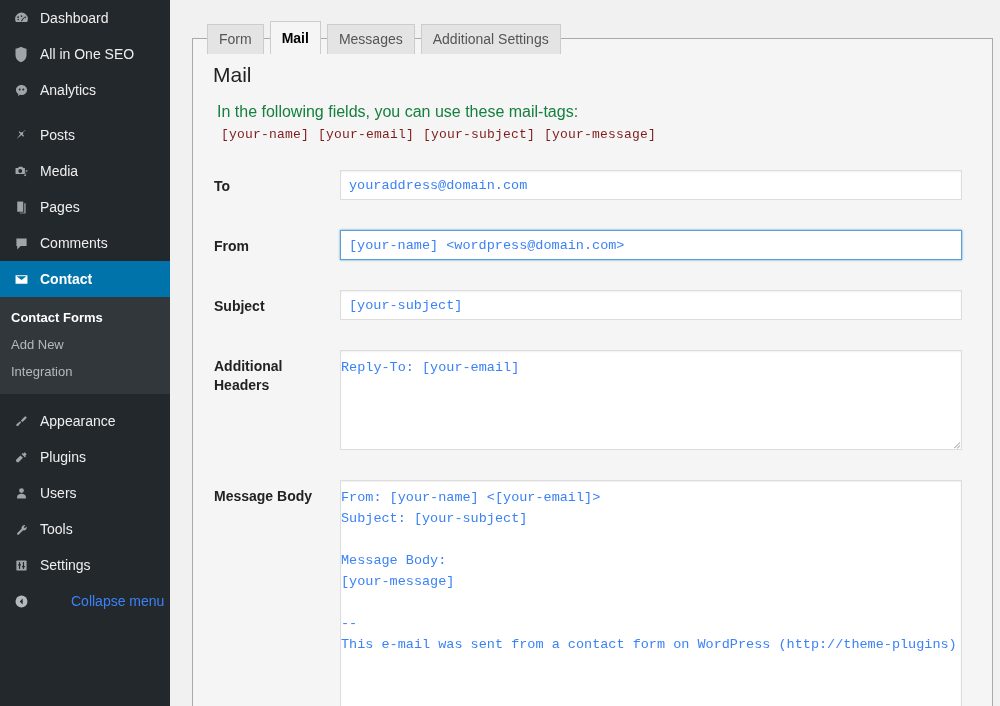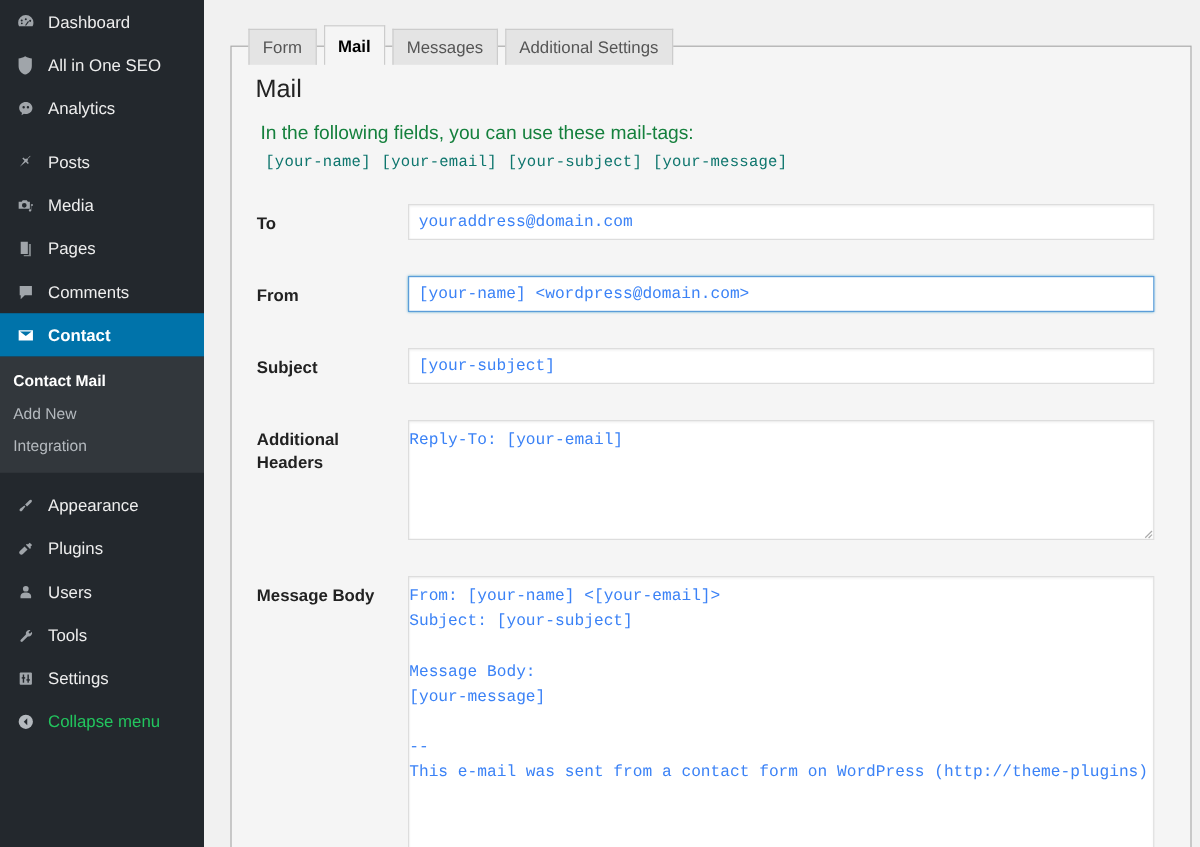--- a/index.html
+++ b/index.html
@@ -56,21 +56,21 @@
   }
   .submenu-item {
     display: block;
     padding: 6px 0 6px 11px;
     font-size: 13px;
     color: #b4b9be;
     cursor: pointer;
     white-space: nowrap;
   }
   .submenu-item.current { color: #fff; font-weight: 700; }
-  .collapse-item { color: #22c55e; }
+  .collapse-item { color: #3b82f6; gap: 31px; }
   .collapse-item .mi-icon { color: #b4b9be; }
 
   
   #tabs {
     position: absolute; left: 207px; top: 19px;
     height: 35px;
     display: flex; align-items: flex-end;
     z-index: 3;
   }
   .nav-tab {
@@ -118,21 +118,21 @@
   }
   .mailtag-intro {
     font-size: 16px;
     color: #15803d;
     margin: 0 0 3px 4px;
     line-height: 1.5;
   }
   .mailtag-list {
     font-family: "Liberation Mono", "DejaVu Sans Mono", monospace;
     font-size: 13px;
-    color: #0f766e;
+    color: #7f1d1d;
     margin: 0 0 0 8px;
     letter-spacing: 0.2px;
     white-space: nowrap;
   }
   .mailtag-list span { margin-right: 9px; }
 
   
   table.form-table {
     border-collapse: collapse;
     width: 760px;
@@ -271,21 +271,21 @@
       <span class="mi-icon">
         <svg width="17" height="17" viewBox="0 0 20 20" fill="currentColor">
             <path d="M3 5h14v10H3V5zm1.3 1.2 5.7 4.3 5.7-4.3H4.3z"></path>
           </svg>
       </span>
       <span class="mi-label">Contact</span>
       <span class="arrow"></span>
     </div>
 
     <div class="submenu">
-      <span class="submenu-item current">Contact Mail</span>
+      <span class="submenu-item current">Contact Forms</span>
       <span class="submenu-item">Add New</span>
       <span class="submenu-item">Integration</span>
     </div>
 
     <div class="menu-sep"></div>
 
     <div class="menu-item">
       <span class="mi-icon">
         <svg width="17" height="17" viewBox="0 0 20 20" fill="currentColor">
             <path d="M15.6 4.4c-.6-.6-1.4-.5-2 .1l-4.3 4.3 1.9 1.9 4.3-4.3c.6-.6.7-1.4.1-2zM8.6 9.6 4.4 13c-.6.5-.7 1.4-.2 2 .6.6 1.5.6 2 0l3.4-4.2-1-1.2z"></path>

